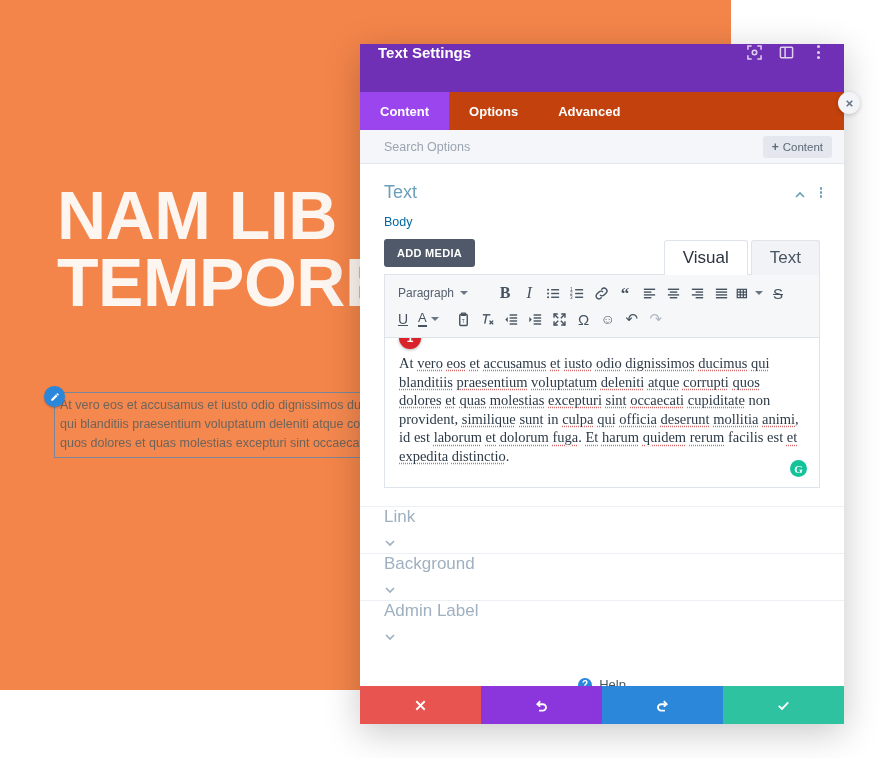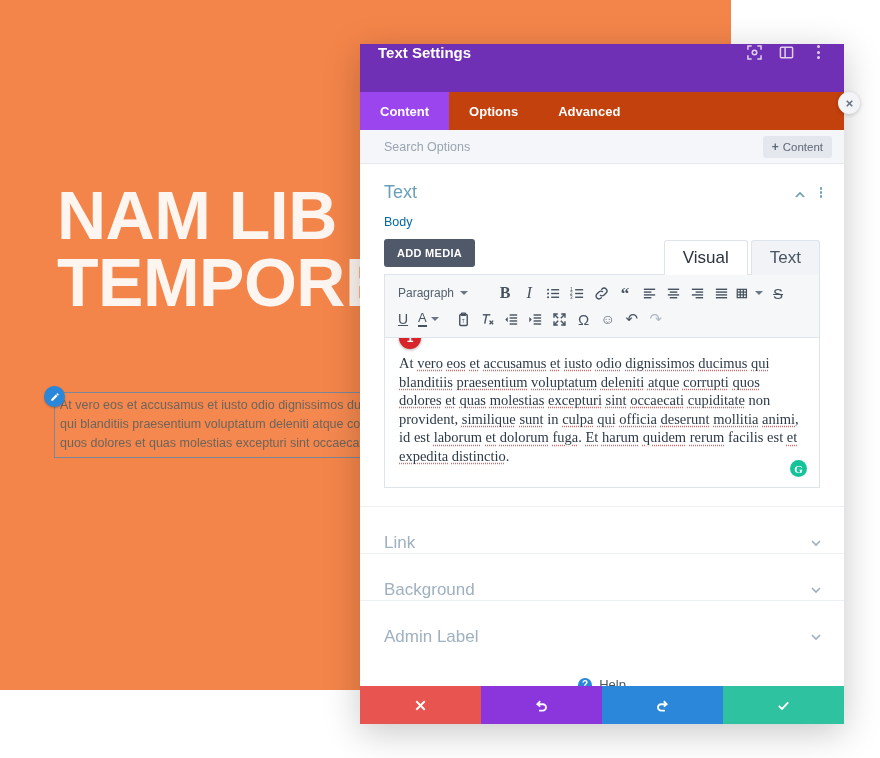--- a/index.html
+++ b/index.html
@@ -185,23 +185,23 @@
     position: absolute; right: 12px; bottom: 10px;
     width: 17px; height: 17px; border-radius: 50%;
     background: #15c39a; color: #fff;
     font-size: 11px; font-weight: 700;
     display: flex; align-items: center; justify-content: center;
     font-family: "Liberation Serif", serif;
   }
 
   
   .toggle-row {
-    display: flex; align-items: flex-end;
-    padding: 12px 22px 0 24px; height: 47px;
-    border-top: 1px solid #eceff3; cursor: pointer;
+    display: flex; align-items: flex-start;
+    padding: 0 22px 0 24px; height: 47px;
+    border-top: 1px solid #eceff3; cursor: pointer; flex-direction: column;
   }
   .toggle-row:first-of-type { border-top: 1px solid #eceff3; }
   .toggle-label { flex: 1; font-size: 17px; color: #9fb0c0; }
 
   .help-row {
     display: flex; align-items: center; justify-content: center;
     gap: 7px; margin-top: 30px;
   }
   .help-ico {
     width: 14px; height: 14px; border-radius: 50%;

